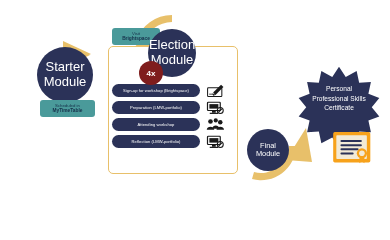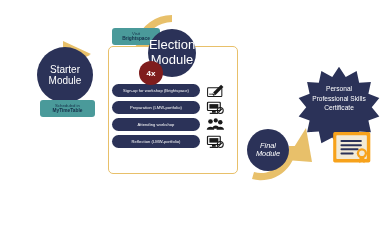--- a/index.html
+++ b/index.html
@@ -5,21 +5,21 @@
   html,body{margin:0;padding:0;background:#ffffff;}
   body{width:390px;height:219px;overflow:hidden;font-family:"Liberation Sans",sans-serif;}
   #canvas{position:relative;width:390px;height:219px;background:#ffffff;}
 
   .node{position:absolute;}
 
   
   .circle{border-radius:50%;background:var(--navy);color:#fff;display:flex;
           align-items:center;justify-content:center;text-align:center;
           line-height:1.12;font-weight:400;}
-  #starter-circle{left:37px;top:47px;width:56px;height:56px;font-size:10px;}
+  #starter-circle{left:37px;top:47px;width:56px;height:56px;font-size:13px;}
   #election-circle{left:148px;top:29px;width:48px;height:48px;font-size:13px;}
   #final-circle{left:247px;top:129px;width:42px;height:42px;font-size:7.4px;}
 
   
   .badge-teal{background:#4a9a9a;color:#16304a;border-radius:3px;
               text-align:center;line-height:1.25;padding:3px 5px;
               font-size:4.3px;}
   .badge-teal .b1{display:block;font-weight:400;}
   .badge-teal .b2{display:block;font-weight:700;font-size:4.8px;}
   #scheduled-badge{left:40px;top:100px;width:45px;}
@@ -170,21 +170,21 @@
           <rect x="4.5" y="5.5" width="12" height="6" fill="#1a1a1a"></rect>
           <rect x="8" y="14" width="5" height="3" fill="#1a1a1a"></rect>
           <rect x="5" y="17" width="11" height="1.6" fill="#1a1a1a"></rect>
           <circle cx="19" cy="14" r="4" fill="none" stroke="#1a1a1a" stroke-width="1.4"></circle>
           <line x1="16.5" y1="16.5" x2="21.5" y2="11.5" stroke="#1a1a1a" stroke-width="1.4"></line>
         </svg>
       </div>
     </div>
   </div>
 
-  <div class="node circle" id="final-circle" style="--navy:#2b3258;z-index:6;font-style:italic;">
+  <div class="node circle" id="final-circle" style="--navy:#2b3258;z-index:6;">
     <div>
       <div>Final</div>
       <div>Module</div>
     </div>
   </div>
 
   <svg id="starburst" class="node" viewBox="0 0 100 100" xmlns="http://www.w3.org/2000/svg">
     <polygon fill="#2b3258" points="50,1 58,13 71,6 74,20 88,19 85,33 98,38 89,49 98,60 85,65 88,79 74,78 71,92 58,85 50,97 42,85 29,92 26,78 12,79 15,65 2,60 11,49 2,38 15,33 12,19 26,20 29,6 42,13"></polygon>
   </svg>
 

